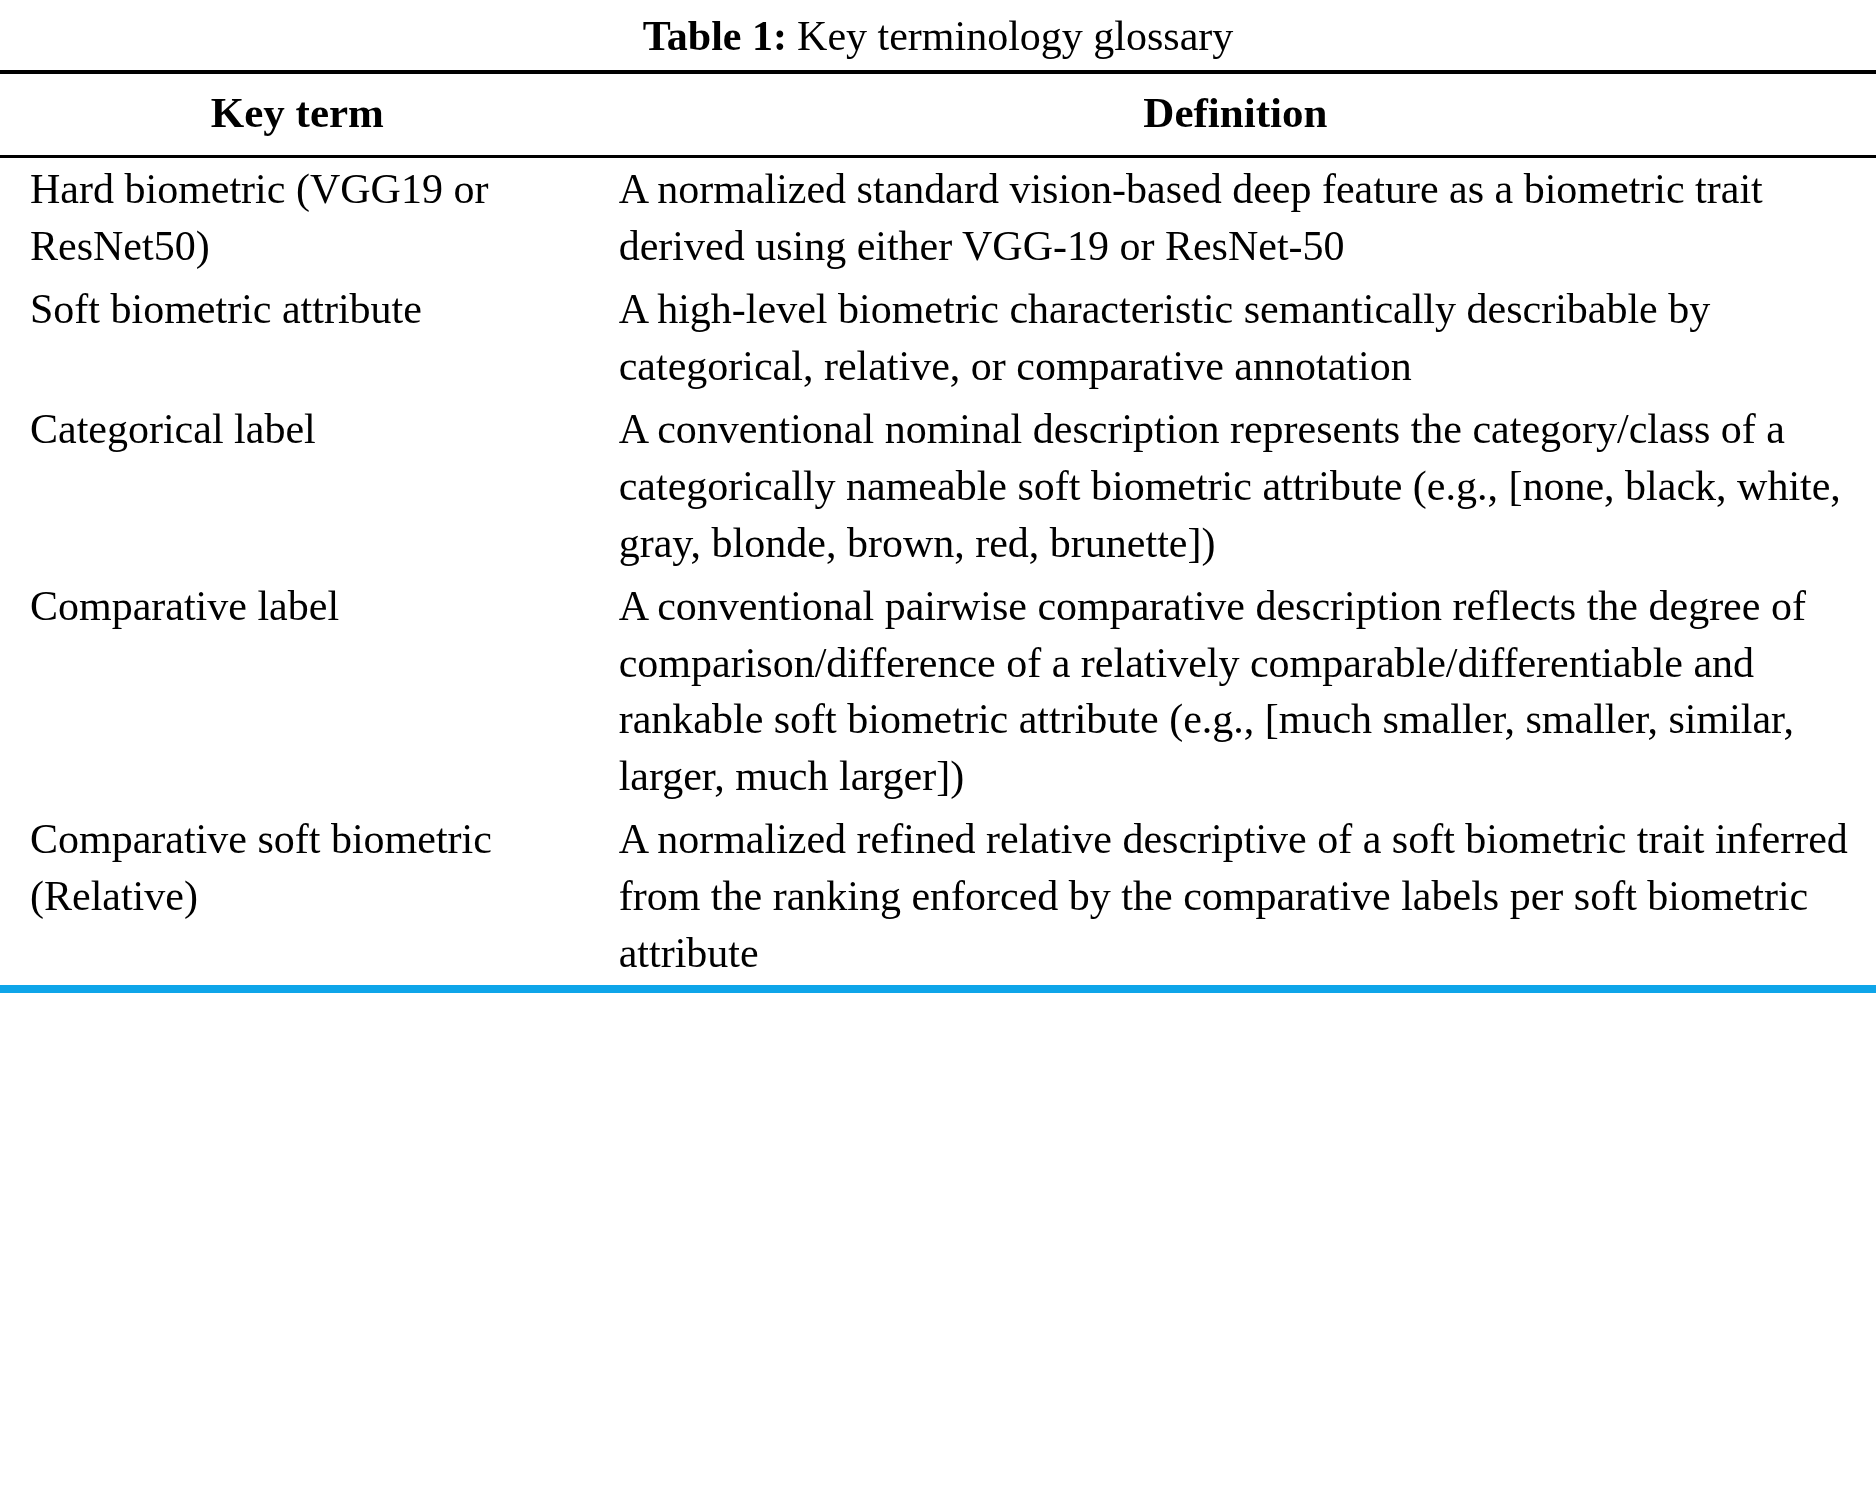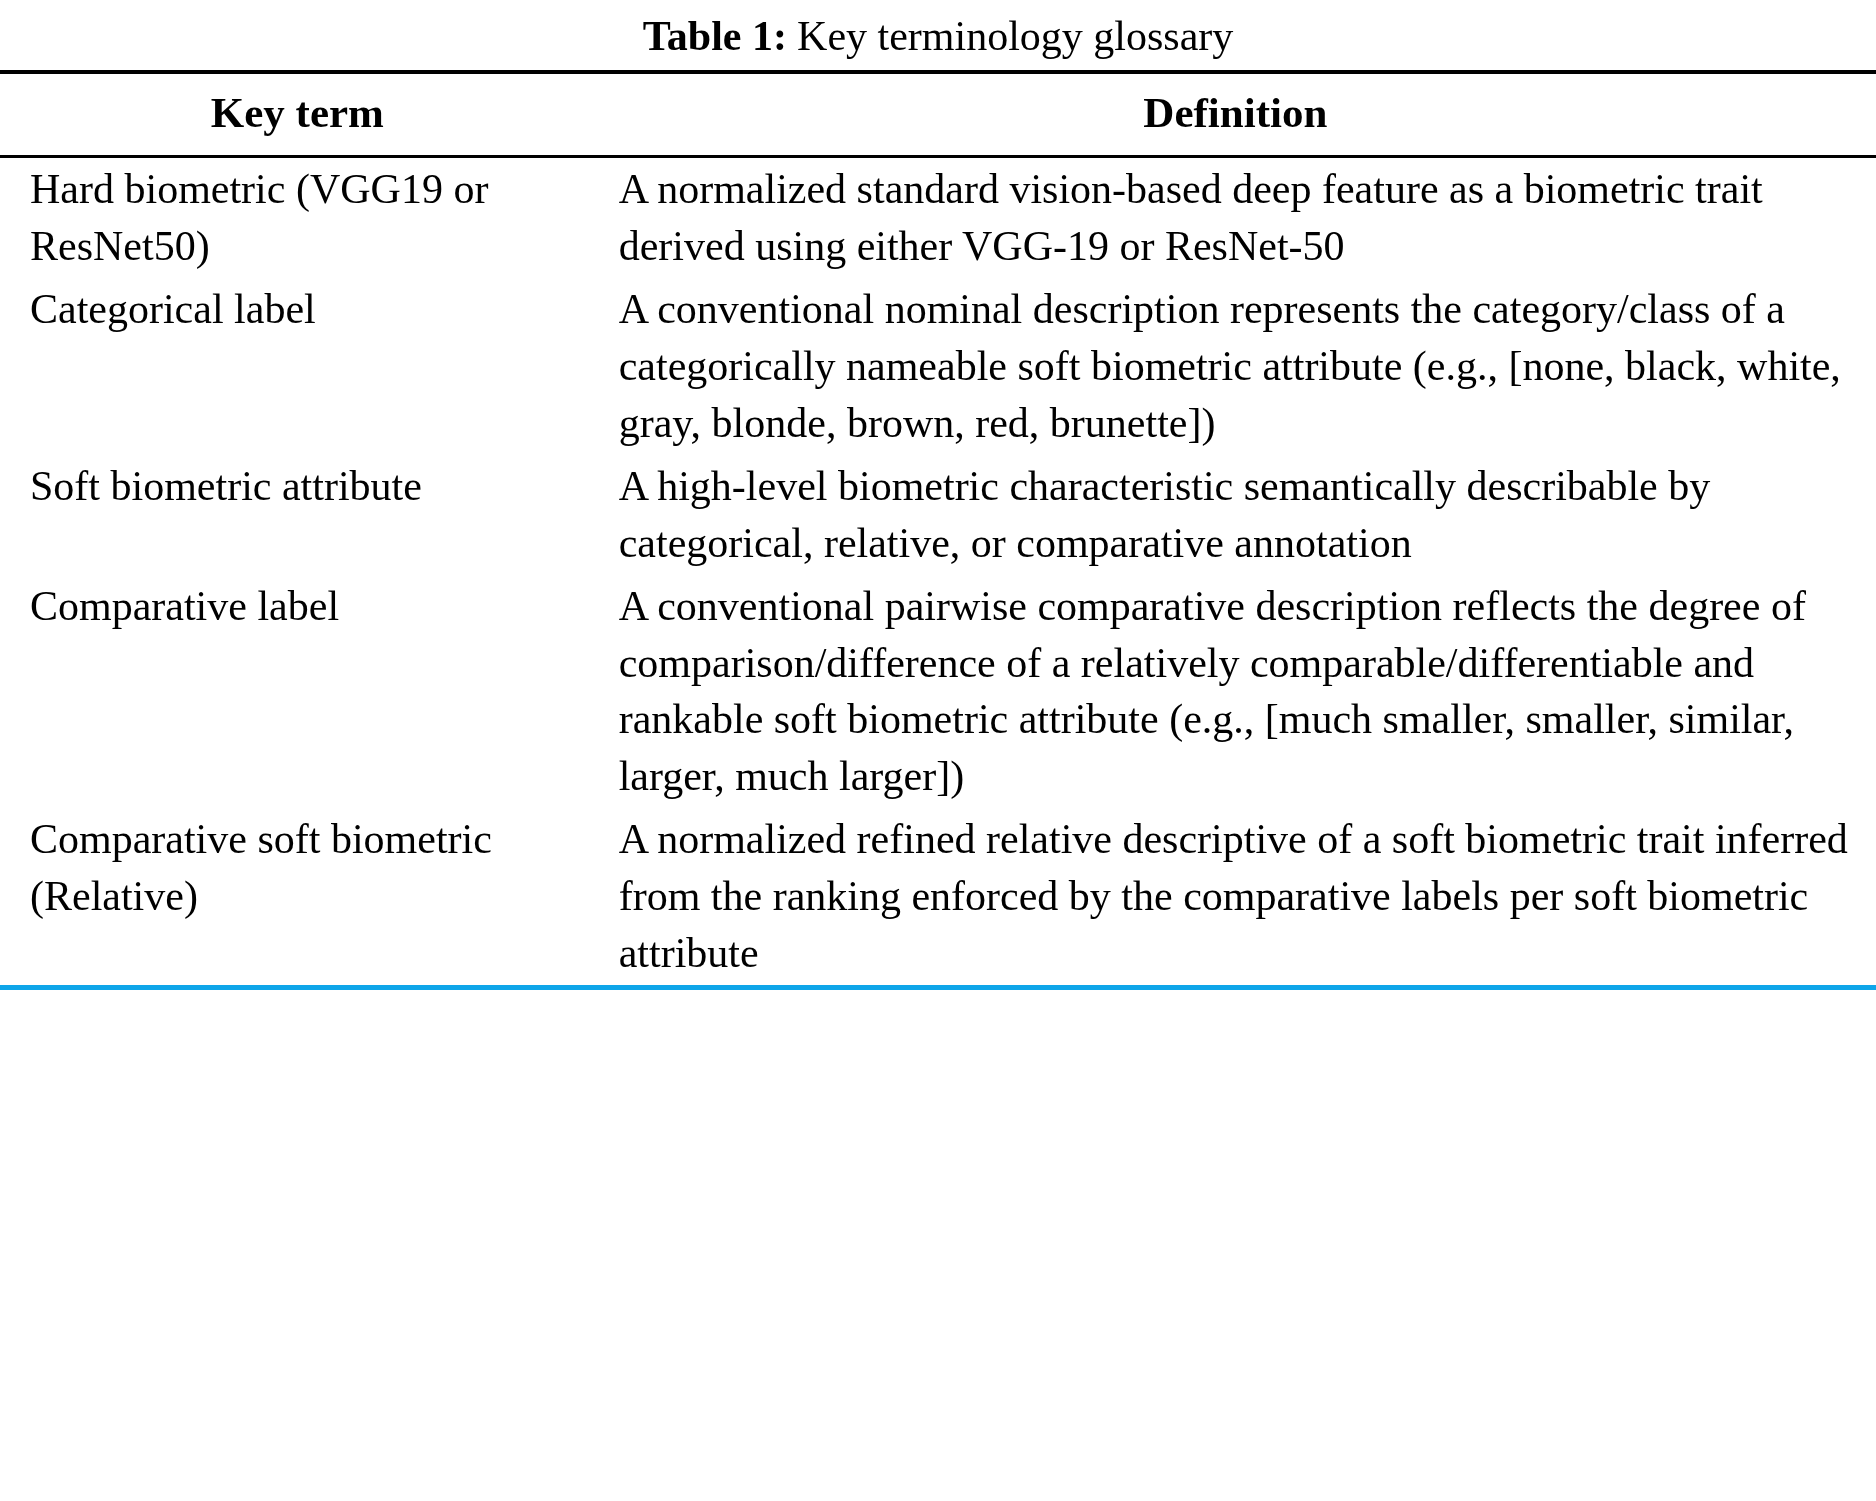--- a/index.html
+++ b/index.html
@@ -25,21 +25,21 @@
   .caption .caption-prefix {
     font-weight: bold;
   }
   .caption .caption-text {
     margin-left: 0.24em;
   }
   table.glossary {
     width: 100%;
     border-collapse: collapse;
     border-top: 4px solid #000000;
-    border-bottom: 5px solid #0ea5e9;
+    border-bottom: 8px solid #0ea5e9;
     font-size: 42px;
     line-height: 1.355;
   }
   col.col-term { width: 31.7%; }
   col.col-def  { width: 68.3%; }
   thead th {
     font-weight: bold;
     text-align: center;
     font-size: 43px;
     padding: 10px 0 13px 0;
@@ -74,27 +74,27 @@
         <th>Definition</th>
       </tr>
     </thead>
     <tbody>
   <tr>
     <td class="term-cell">Hard biometric (VGG19 or ResNet50)</td>
     <td class="def-cell">A normalized standard vision-based deep feature as a biometric trait derived using either VGG-19 or ResNet-50</td>
   </tr>
 
   <tr>
-    <td class="term-cell">Categorical label</td>
-    <td class="def-cell">A conventional nominal description represents the category/class of a categorically nameable soft biometric attribute (e.g., [none, black, white, gray, blonde, brown, red, brunette])</td>
+    <td class="term-cell">Soft biometric attribute</td>
+    <td class="def-cell">A high-level biometric characteristic semantically describable by categorical, relative, or comparative annotation</td>
   </tr>
 
   <tr>
-    <td class="term-cell">Soft biometric attribute</td>
-    <td class="def-cell">A high-level biometric characteristic semantically describable by categorical, relative, or comparative annotation</td>
+    <td class="term-cell">Categorical label</td>
+    <td class="def-cell">A conventional nominal description represents the category/class of a categorically nameable soft biometric attribute (e.g., [none, black, white, gray, blonde, brown, red, brunette])</td>
   </tr>
 
 
   <tr>
     <td class="term-cell">Comparative label</td>
     <td class="def-cell">A conventional pairwise comparative description reflects the degree of comparison/difference of a relatively comparable/differentiable and rankable soft biometric attribute (e.g., [much smaller, smaller, similar, larger, much larger])</td>
   </tr>
 
 
   <tr>

